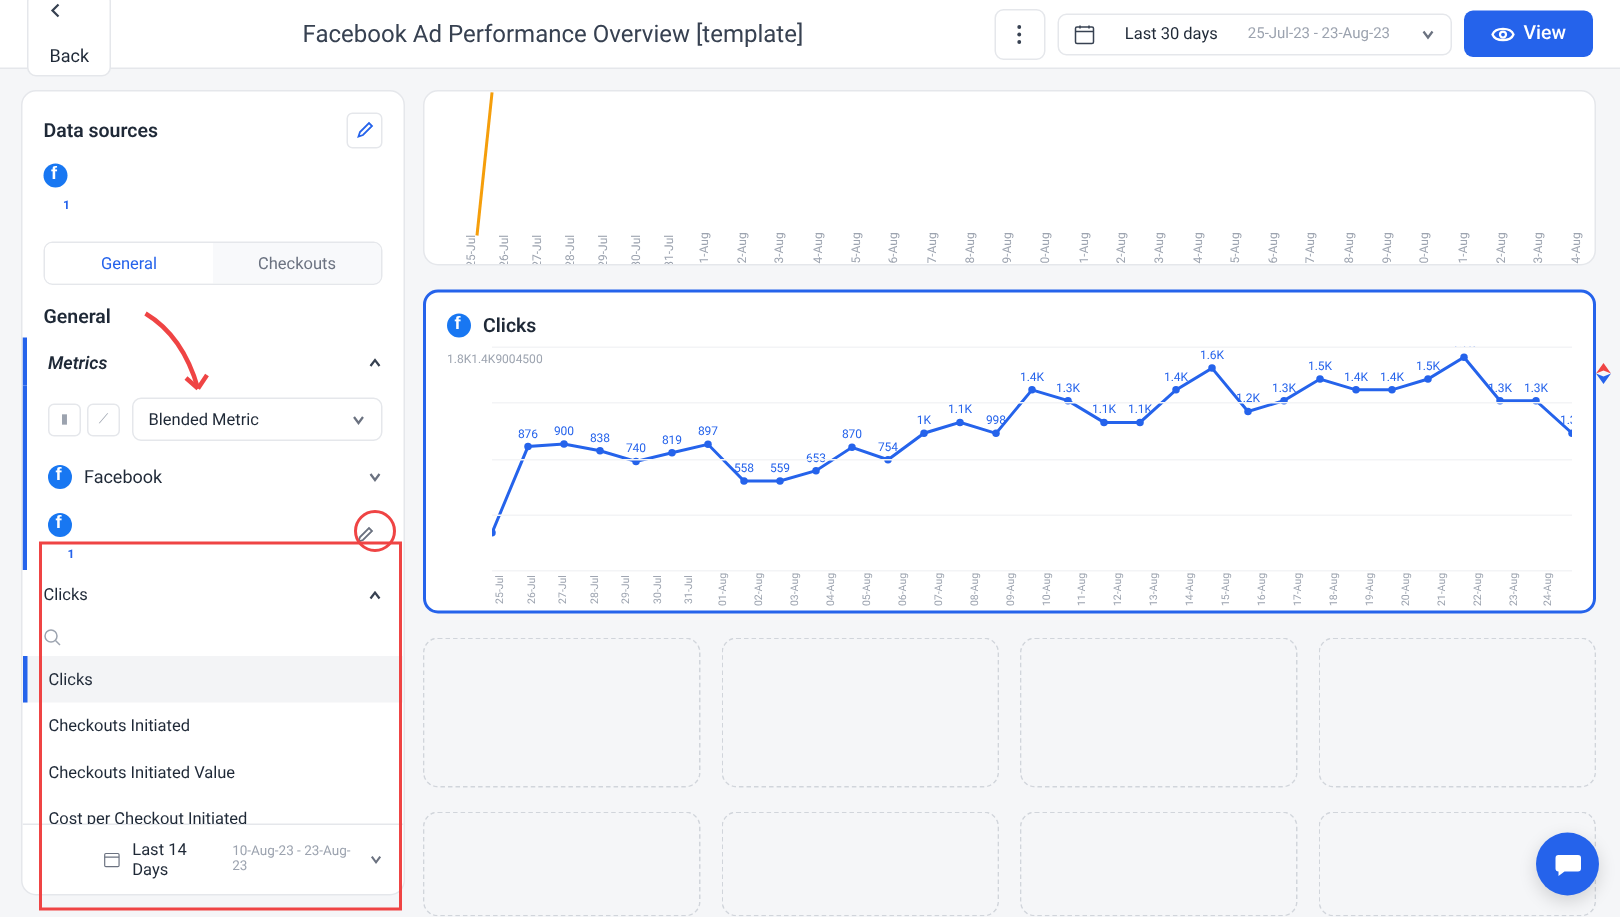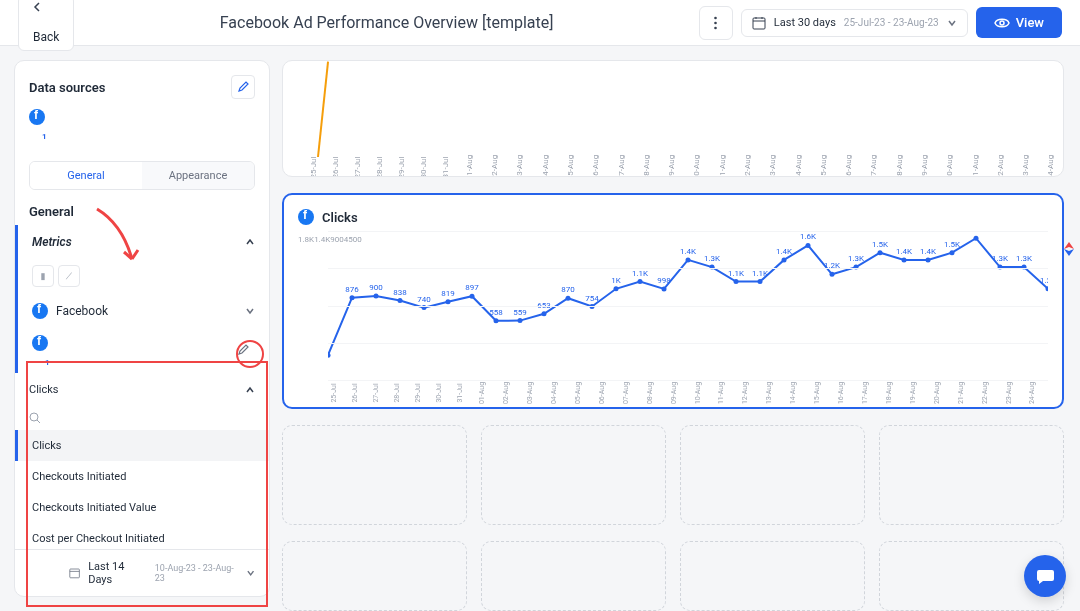--- a/index.html
+++ b/index.html
@@ -4,21 +4,21 @@
 <style>
 :root{--bg:#f5f6f8;--panel:#fff;--border:#e5e7eb;--text:#1f2937;--muted:#6b7280;--blue:#2563eb;--blue2:#1d4ed8;--fb:#1877f2;--red:#ef4444;}
 *{box-sizing:border-box;font-family:-apple-system,BlinkMacSystemFont,"Segoe UI",Roboto,Helvetica,Arial,sans-serif;}
 body{margin:0;background:var(--bg);color:var(--text);font-size:12px;width:1080px;height:611px;overflow:hidden;position:relative;}
 .topbar{height:46px;background:var(--panel);border-bottom:1px solid var(--border);display:flex;align-items:center;padding:0 18px;gap:12px;}
 .back-btn{display:flex;gap:18px;padding:6px 14px;border:1px solid var(--border);border-radius:6px;background:var(--panel);cursor:pointer;font-size:12px;color:var(--text);flex-direction:column;}
 .back-btn svg{width:10px;height:10px;}
 .title{flex:1;text-align:center;font-size:16px;font-weight:400;color:#374151;}
 .topbar-right{display:flex;gap:8px;align-items:center;}
 .icon-btn{width:34px;height:34px;border:1px solid var(--border);border-radius:6px;display:flex;align-items:center;justify-content:center;background:var(--panel);cursor:pointer;}
-.date-btn{display:flex;align-items:center;gap:8px;padding:6px 10px;border:1px solid var(--border);border-radius:6px;background:var(--panel);cursor:pointer;font-size:11px;text-align:right;}
+.date-btn{display:flex;align-items:center;gap:20px;padding:6px 10px;border:1px solid var(--border);border-radius:6px;background:var(--panel);cursor:pointer;font-size:11px;text-align:right;}
 .date-btn .range{color:#9ca3af;font-size:10px;}
 .view-btn{display:flex;align-items:center;gap:6px;padding:8px 18px;background:var(--blue);color:#fff;border:none;border-radius:6px;cursor:pointer;font-size:13px;font-weight:500;}
 .content{display:flex;height:calc(100% - 46px);}
 .sidebar{width:270px;padding:14px 0 14px 14px;position:relative;}
 .panel{background:var(--panel);border:1px solid var(--border);border-radius:10px;height:100%;display:flex;flex-direction:column;overflow:hidden;}
 .ptop{padding:14px 14px 10px 14px;}
 .ptitle{font-weight:600;font-size:13px;display:flex;justify-content:space-between;align-items:center;}
 .pencil-btn{width:24px;height:24px;border:1px solid var(--border);border-radius:4px;display:flex;align-items:center;justify-content:center;cursor:pointer;background:#fff;}
 .fbico{width:16px;height:16px;background:var(--fb);border-radius:50%;position:relative;}
 .fbico::after{content:"f";color:#fff;font-weight:700;font-size:12px;position:absolute;left:5px;top:-1px;font-family:Arial;}
@@ -121,33 +121,39 @@
               </svg>
           </div>
         </div>
         <div style="margin-top:10px;position:relative;width:20px;">
           <div class="fbico"></div>
           <span class="bdg">1</span>
         </div>
       </div>
       <div class="tabs">
         <div class="tab active">General</div>
-        <div class="tab">Appearance</div>
+        <div class="tab">Checkouts</div>
       </div>
       <div class="section-title">General</div>
       <div class="metrics-hdr">
         <span>Metrics</span>
         <svg class="chev" viewBox="0 0 10 10">
             <path d="M2 7 L5 3 L8 7" fill="none" stroke="#374151" stroke-width="1.5"></path>
           </svg>
       </div>
       <div class="row">
         <div class="iconpair">
           <div class="tinybox">▮</div>
           <div class="tinybox">⟋</div>
+        </div>
+        <div class="selectish">
+          <span>Blended Metric</span>
+          <svg class="chev" viewBox="0 0 10 10">
+              <path d="M2 3 L5 7 L8 3" fill="none" stroke="#6b7280" stroke-width="1.5"></path>
+            </svg>
         </div>
       </div>
       <div class="row">
         <div class="fbico"></div>
         <span style="flex:1">Facebook</span>
         <svg class="chev" viewBox="0 0 10 10">
             <path d="M2 3 L5 7 L8 3" fill="none" stroke="#6b7280" stroke-width="1.5"></path>
           </svg>
       </div>
       <div class="row" style="justify-content:space-between;">

